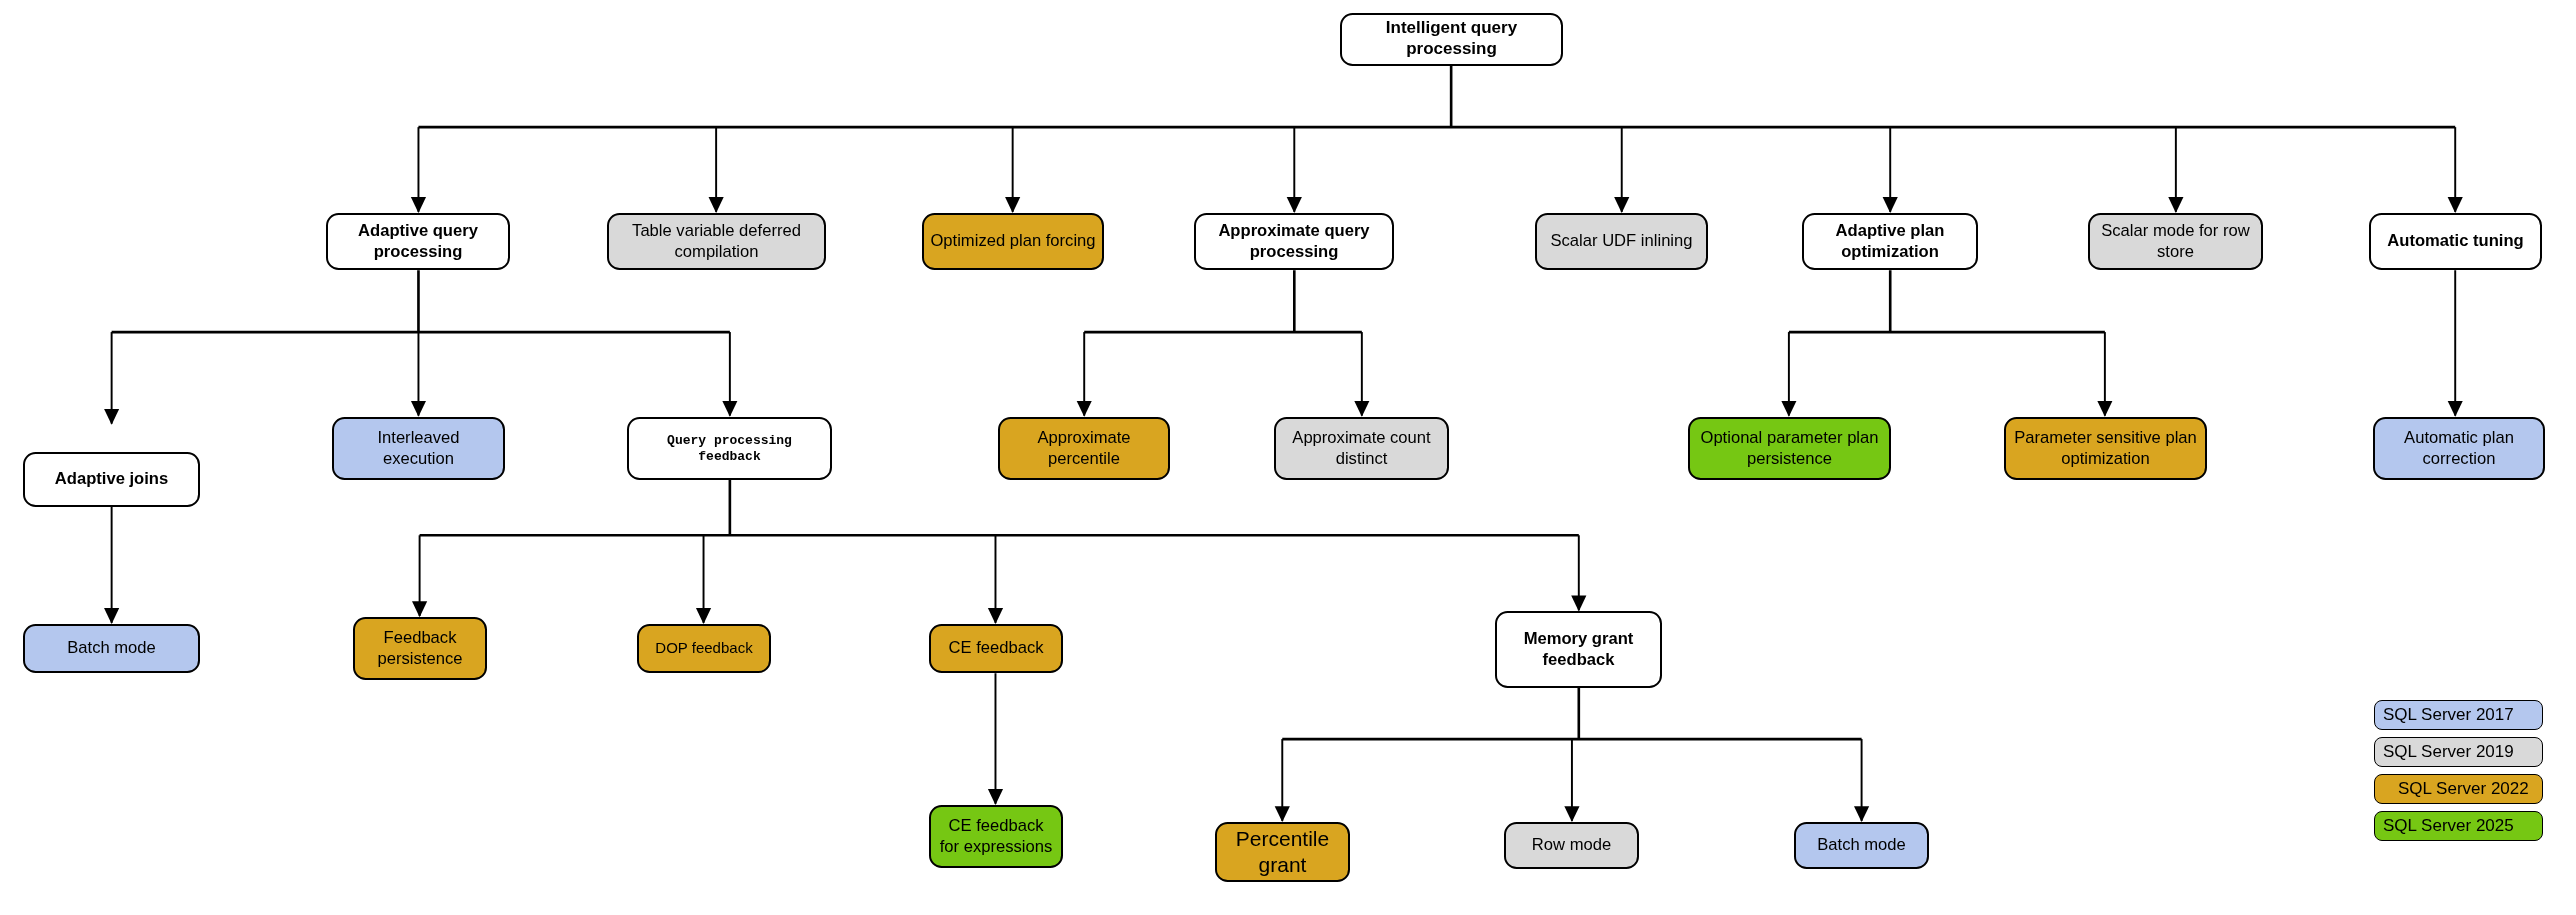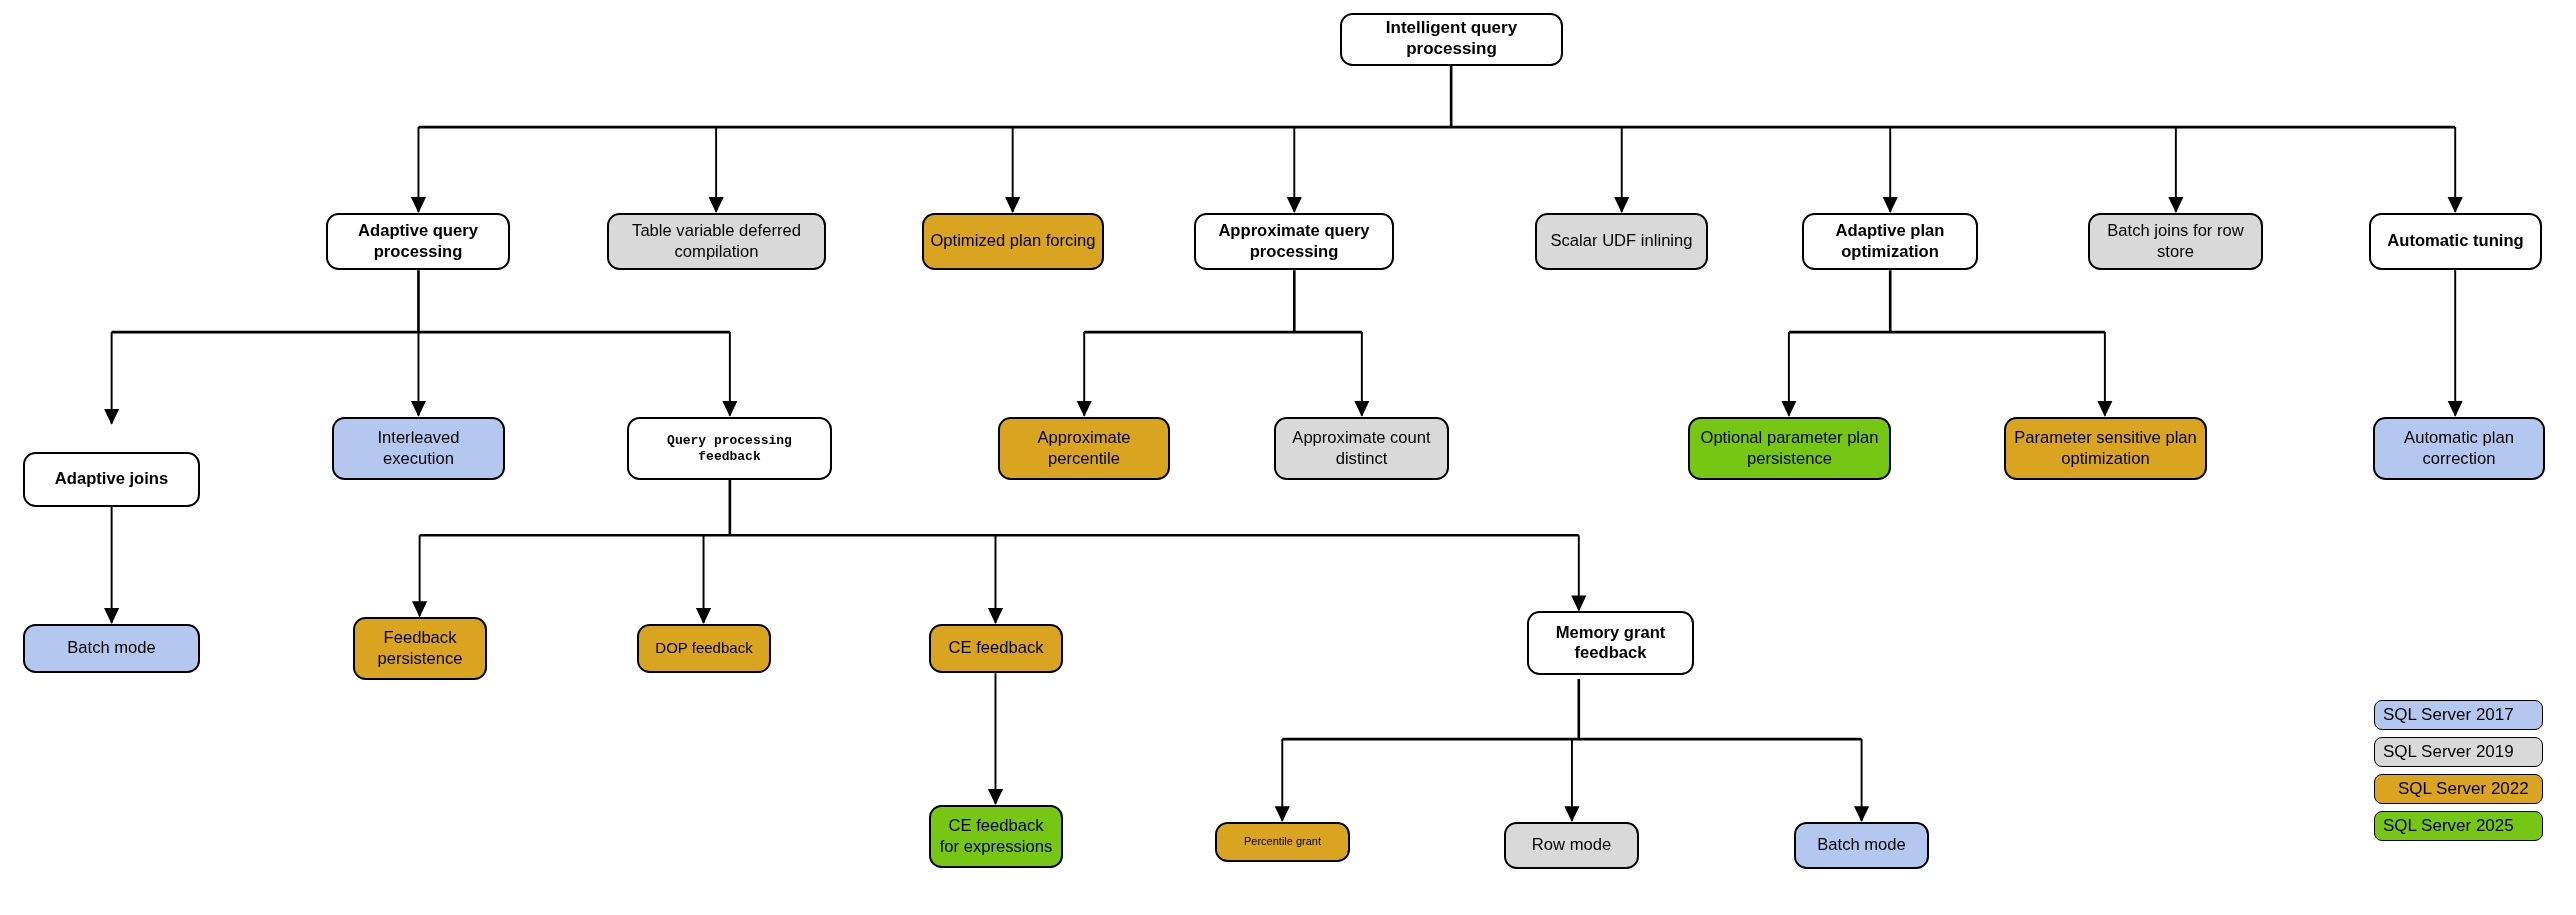--- a/index.html
+++ b/index.html
@@ -104,21 +104,21 @@
       <div class="node fill-white" style="left: 1194px; top: 213px; width: 200px; height: 57px; font-size: 16.6px;">
         <span class="lbl">Approximate query processing</span>
       </div>
       <div class="node fill-gray" style="left: 1535px; top: 213px; width: 173px; height: 57px; font-size: 16.6px;">
         <span class="lbl">Scalar UDF inlining</span>
       </div>
       <div class="node fill-white" style="left: 1802px; top: 213px; width: 176px; height: 57px; font-size: 16.6px;">
         <span class="lbl">Adaptive plan optimization</span>
       </div>
       <div class="node fill-gray" style="left: 2088px; top: 213px; width: 175px; height: 57px; font-size: 16.6px;">
-        <span class="lbl">Batch joins for row store</span>
+        <span class="lbl">Scalar mode for row store</span>
       </div>
       <div class="node fill-white" style="left: 2369px; top: 213px; width: 173px; height: 57px; font-size: 16.6px;">
         <span class="lbl">Automatic tuning</span>
       </div>
       <div class="node fill-white" style="left: 23px; top: 425px; width: 177px; height: 55px; font-size: 16.6px; margin-top: 27px;">
         <span class="lbl">Adaptive joins</span>
       </div>
       <div class="node fill-blue" style="left: 332px; top: 417px; width: 173px; height: 63px; font-size: 16.6px;">
         <span class="lbl">Interleaved execution</span>
       </div>
@@ -145,27 +145,27 @@
       </div>
       <div class="node fill-gold" style="left: 353px; top: 617px; width: 134px; height: 63px; font-size: 16.6px;">
         <span class="lbl">Feedback persistence</span>
       </div>
       <div class="node fill-gold" style="left: 637px; top: 624px; width: 134px; height: 49px; font-size: 15px;">
         <span class="lbl">DOP feedback</span>
       </div>
       <div class="node fill-gold" style="left: 929px; top: 624px; width: 134px; height: 49px; font-size: 16.6px;">
         <span class="lbl">CE feedback</span>
       </div>
-      <div class="node fill-white" style="left: 1495px; top: 611px; width: 167px; height: 64px; font-size: 16.6px; margin-left: 32px;">
+      <div class="node fill-white" style="left: 1495px; top: 611px; width: 167px; height: 77px; font-size: 16.6px;">
         <span class="lbl">Memory grant feedback</span>
       </div>
       <div class="node fill-green" style="left: 929px; top: 805px; width: 134px; height: 63px; font-size: 16.6px;">
         <span class="lbl">CE feedback for expressions</span>
       </div>
-      <div class="node fill-gold" style="left: 1215px; top: 822px; width: 135px; height: 40px; font-size: 11px;">
+      <div class="node fill-gold" style="left: 1215px; top: 822px; width: 135px; height: 60px; font-size: 21px;">
         <span class="lbl">Percentile grant</span>
       </div>
       <div class="node fill-gray" style="left: 1504px; top: 822px; width: 135px; height: 47px; font-size: 16.6px;">
         <span class="lbl">Row mode</span>
       </div>
       <div class="node fill-blue" style="left: 1794px; top: 822px; width: 135px; height: 47px; font-size: 16.6px;">
         <span class="lbl">Batch mode</span>
       </div>
     </div>
   <div id="legend-layer">

